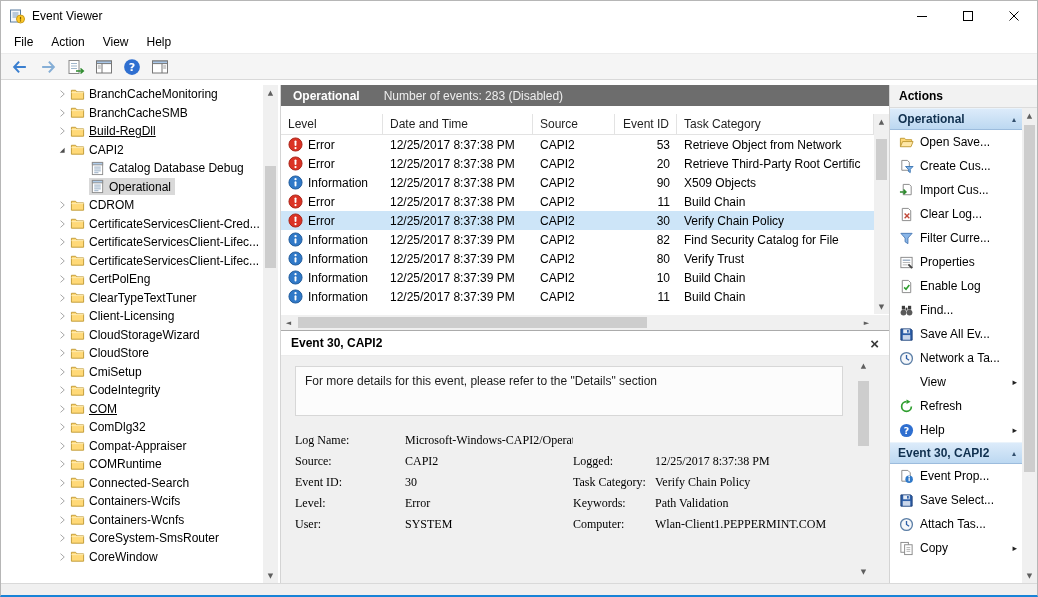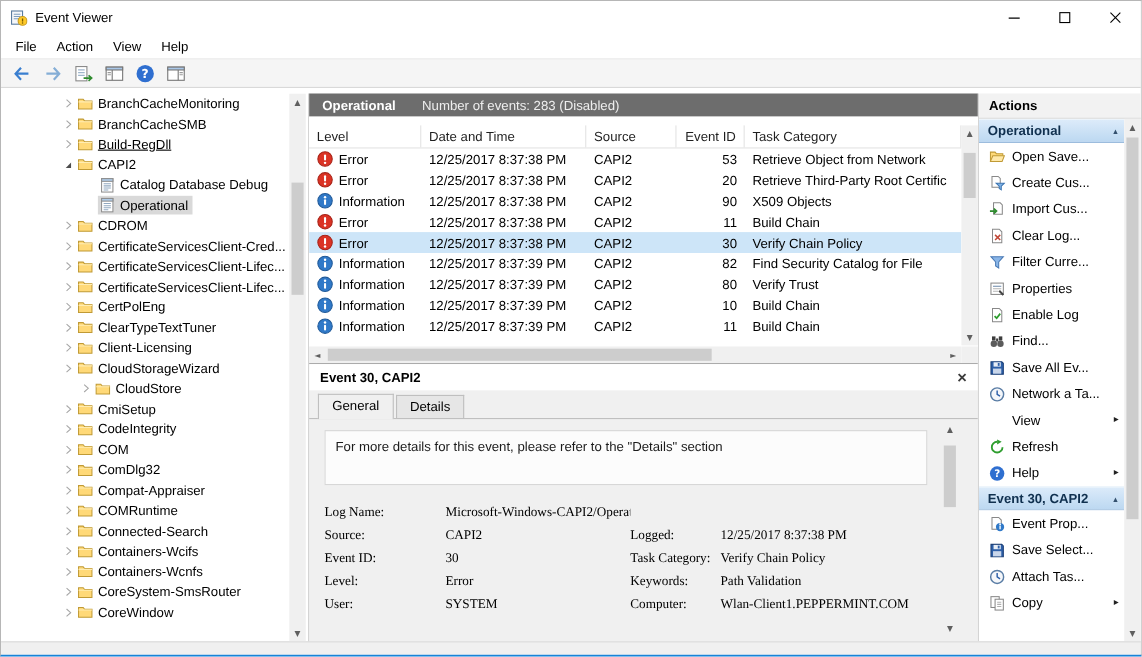--- a/index.html
+++ b/index.html
@@ -424,21 +424,21 @@
             <span class="sel-box">
               <span class="ic">
                 <svg viewBox="0 0 16 16">
                   <path d="M1.5 3.5 H6 L7.4 5.2 H14.5 V13 H1.5 Z" fill="#ffd978" stroke="#c09a35"></path>
                   <path d="M1.5 6 H14.5" stroke="#ffedb3"></path>
                 </svg>
               </span>
               <span class="tree-label">CloudStorageWizard</span>
             </span>
           </div>
-          <div class="tree-row" style="padding-left: 70px;">
+          <div class="tree-row" style="padding-left: 54px;">
             <span class="chev">
               <svg viewBox="0 0 16 16">
                 <path d="M6 3.5 L11 8 L6 12.5" fill="none" stroke="#a6a6a6" stroke-width="1.3"></path>
               </svg>
             </span>
             <span class="sel-box">
               <span class="ic">
                 <svg viewBox="0 0 16 16">
                   <path d="M1.5 3.5 H6 L7.4 5.2 H14.5 V13 H1.5 Z" fill="#ffd978" stroke="#c09a35"></path>
                   <path d="M1.5 6 H14.5" stroke="#ffedb3"></path>
@@ -472,21 +472,21 @@
             <span class="sel-box">
               <span class="ic">
                 <svg viewBox="0 0 16 16">
                   <path d="M1.5 3.5 H6 L7.4 5.2 H14.5 V13 H1.5 Z" fill="#ffd978" stroke="#c09a35"></path>
                   <path d="M1.5 6 H14.5" stroke="#ffedb3"></path>
                 </svg>
               </span>
               <span class="tree-label">CodeIntegrity</span>
             </span>
           </div>
-          <div class="tree-row" style="padding-left: 54px;">
+          <div class="tree-row" style="padding-left: 54px; text-decoration: underline;">
             <span class="chev">
               <svg viewBox="0 0 16 16">
                 <path d="M6 3.5 L11 8 L6 12.5" fill="none" stroke="#a6a6a6" stroke-width="1.3"></path>
               </svg>
             </span>
             <span class="sel-box">
               <span class="ic">
                 <svg viewBox="0 0 16 16">
                   <path d="M1.5 3.5 H6 L7.4 5.2 H14.5 V13 H1.5 Z" fill="#ffd978" stroke="#c09a35"></path>
                   <path d="M1.5 6 H14.5" stroke="#ffedb3"></path>
@@ -808,24 +808,20 @@
           <div class="hsb-btn tri">►</div>
         </div>
         <div class="sb-corner"></div>
       </div>
 
       <div class="preview">
         <div class="pv-head">
           <span>Event 30, CAPI2</span>
           <span class="pv-close">×</span>
         </div>
-        <div class="pv-tabs" id="pv-tabs">
-            <div class="tab active">General</div>
-            <div class="tab">Details</div>
-          </div>
         <div class="pv-body">
           <div class="pv-msg">For more details for this event, please refer to the "Details" section</div>
           <div class="pv-fields" id="pv-fields">
               <div class="fld-row">
                 <span class="fld-label">Log Name:</span>
                 <span class="fld-value">Microsoft-Windows-CAPI2/Operational</span>
                 <span class="fld-label2"></span>
                 <span class="fld-value2"></span>
               </div>
               <div class="fld-row">

